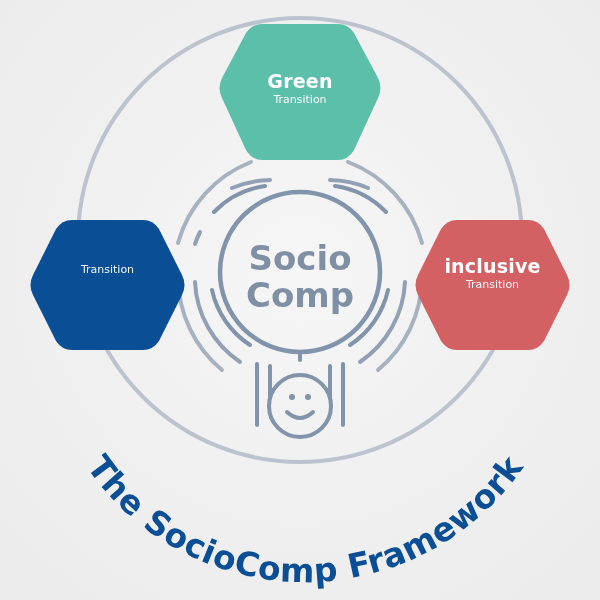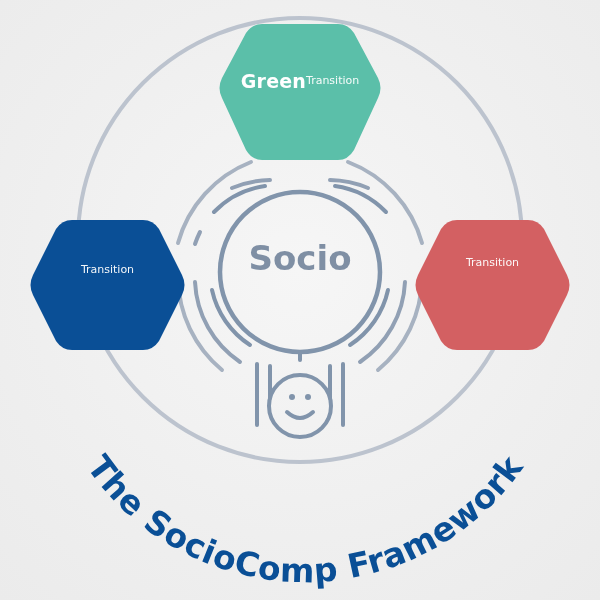--- a/index.html
+++ b/index.html
@@ -5,21 +5,21 @@
     html, body { margin: 0; padding: 0; }
     body {
       width: 600px; height: 600px; overflow: hidden;
       background: radial-gradient(circle at 50% 45%, #f6f6f6 0%, #efefef 60%, #ebebeb 100%);
       font-family: "DejaVu Sans", "Liberation Sans", sans-serif;
     }
     .stage { position: relative; width: 600px; height: 600px; }
     svg.art { position: absolute; left: 0; top: 0; }
     .hex-label {
       position: absolute; text-align: center; color: #ffffff;
-      display: flex; flex-direction: row; align-items: center; justify-content: center;
+      display: flex; flex-direction: column; align-items: center; justify-content: center;
     }
     .hex-title { font-weight: bold; font-size: 19px; line-height: 22px; letter-spacing: 0.2px; }
     .hex-sub { font-size: 11px; line-height: 16px; opacity: 0.95; }
     .center-label {
       position: absolute; left: 215px; top: 240px; width: 170px; text-align: center;
       color: #7f8fa4; font-weight: bold; font-size: 34px; line-height: 37px;
     }
   </style>
 </head>
 <body>
@@ -84,19 +84,21 @@
   <div class="hex-label" style="left:222px; top:70px; width:156px;">
     <span class="hex-title">Green</span>
     <span class="hex-sub">Transition</span>
   </div>
 
   <div class="hex-label" style="left:30px; top:262px; width:155px;">
     <span class="hex-sub">Transition</span>
   </div>
 
   <div class="hex-label" style="left:415px; top:255px; width:155px;">
+    <span class="hex-title">inclusive</span>
     <span class="hex-sub">Transition</span>
   </div>
 
   <div class="center-label">
     <div>Socio</div>
+    <div>Comp</div>
   </div>
 </div>
 
 </body></html>

